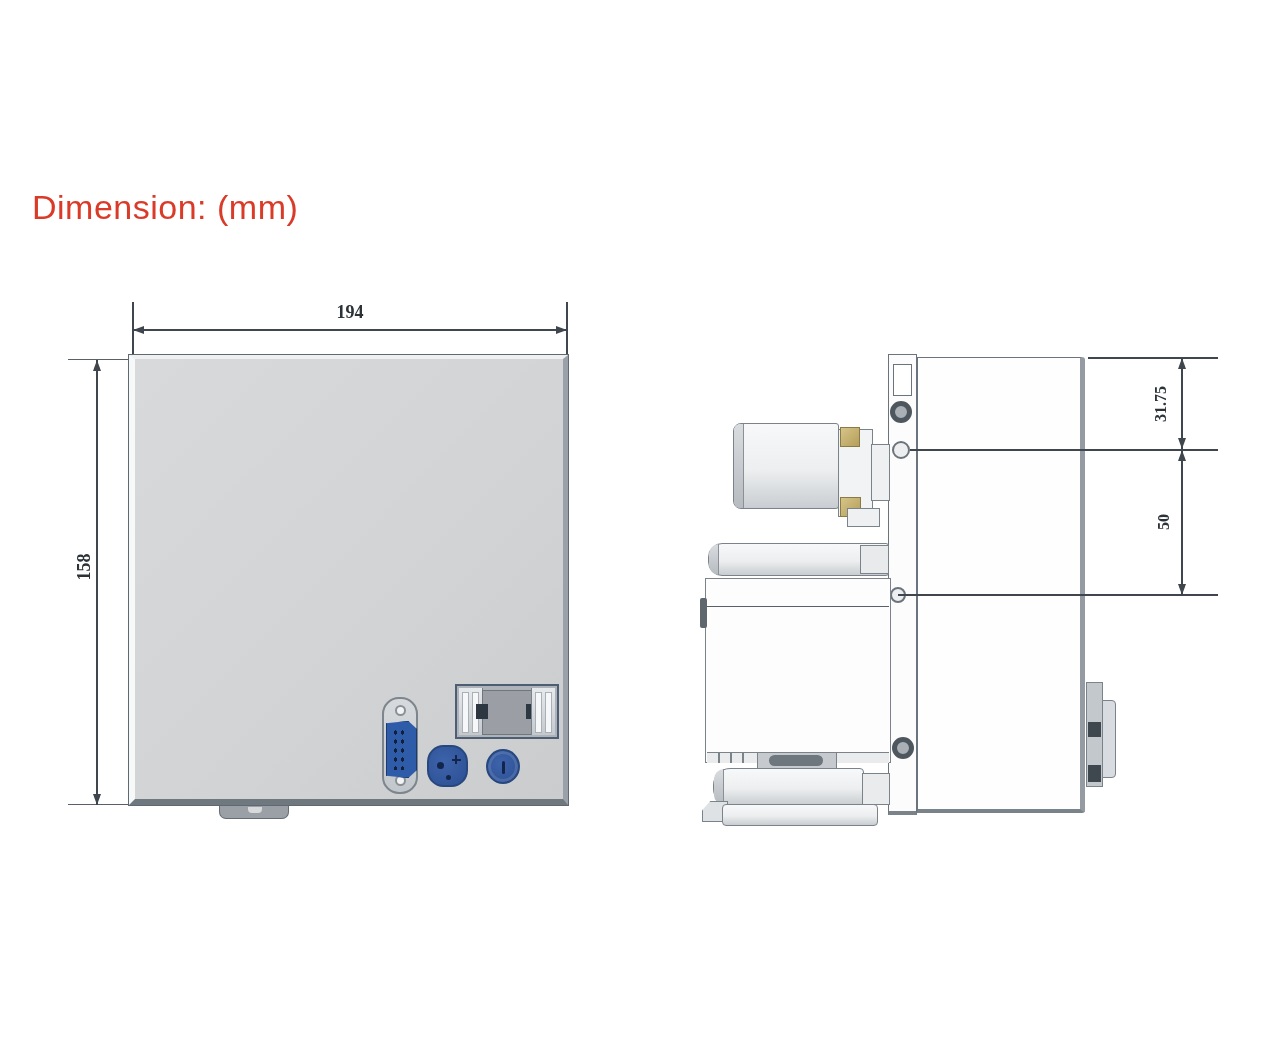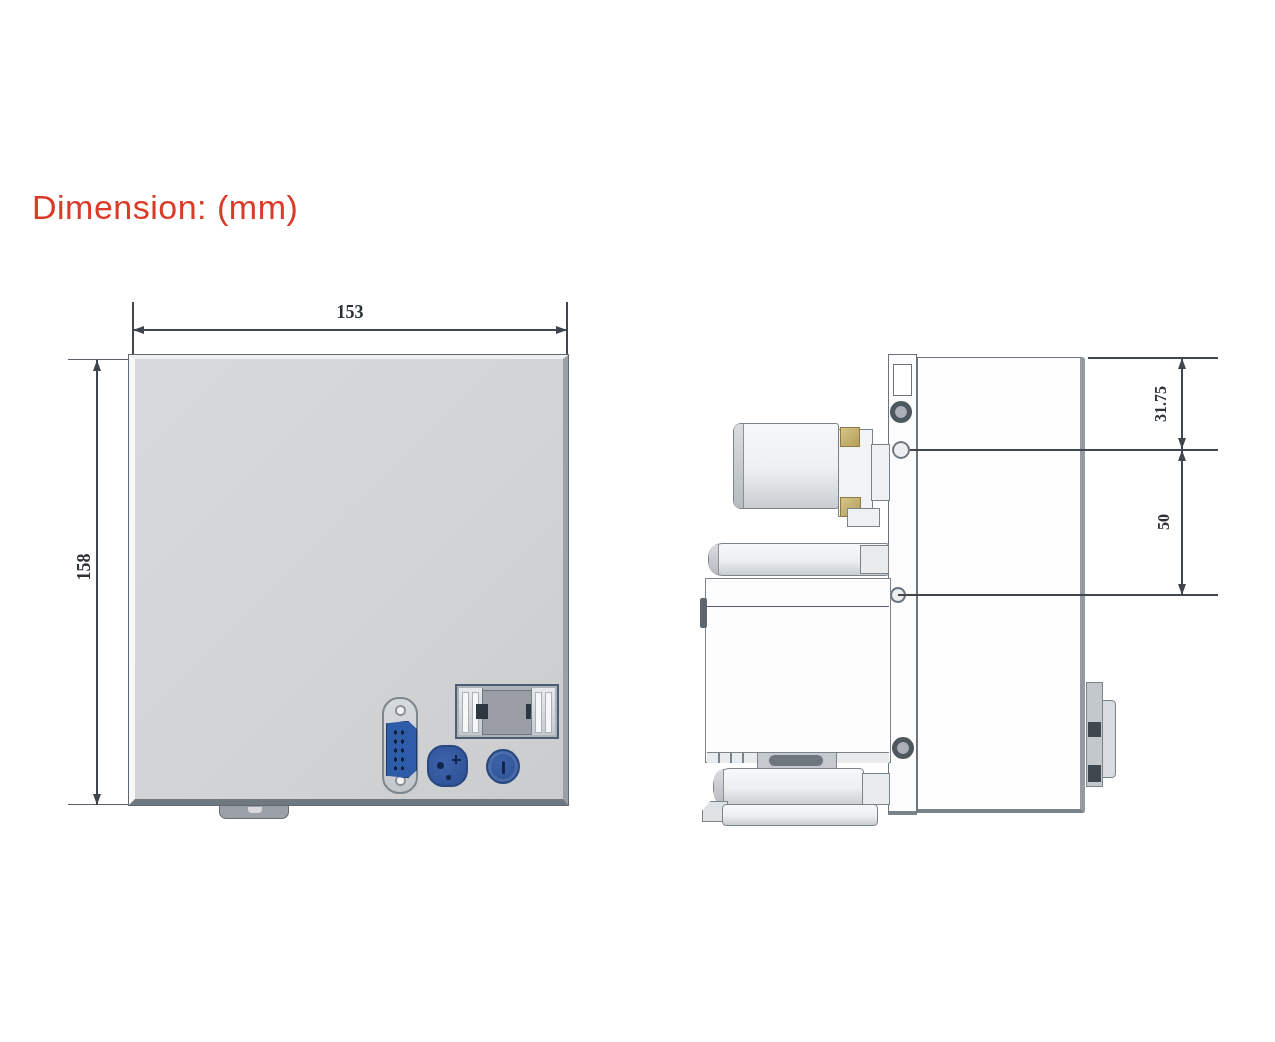--- a/index.html
+++ b/index.html
@@ -133,21 +133,21 @@
 
   <div class="abs title">Dimension: (mm)</div>
 
   <div>
 
     <div class="vline" style="left:132px; top:302px; height:54px;"></div>
     <div class="vline" style="left:566px; top:302px; height:54px;"></div>
     <div class="hline" style="left:133px; top:329px; width:434px;"></div>
     <div class="arrow a-left" style="left:133px; top:326px;"></div>
     <div class="arrow a-right" style="left:556px; top:326px;"></div>
-    <div class="abs dim-label" style="left:300px; top:301px;">153</div>
+    <div class="abs dim-label" style="left:300px; top:301px;">194</div>
 
     <div class="hline thinh" style="left:68px; top:359px; width:67px;"></div>
     <div class="hline thinh" style="left:68px; top:804px; width:67px;"></div>
     <div class="vline" style="left:96px; top:360px; height:445px;"></div>
     <div class="arrow a-up" style="left:93px; top:360px;"></div>
     <div class="arrow a-down" style="left:93px; top:794px;"></div>
     <div class="abs dim-label vtext" style="left:34px; top:556px;">158</div>
 
     <div class="abs panel"></div>
     <div class="abs panel-tab"></div>

